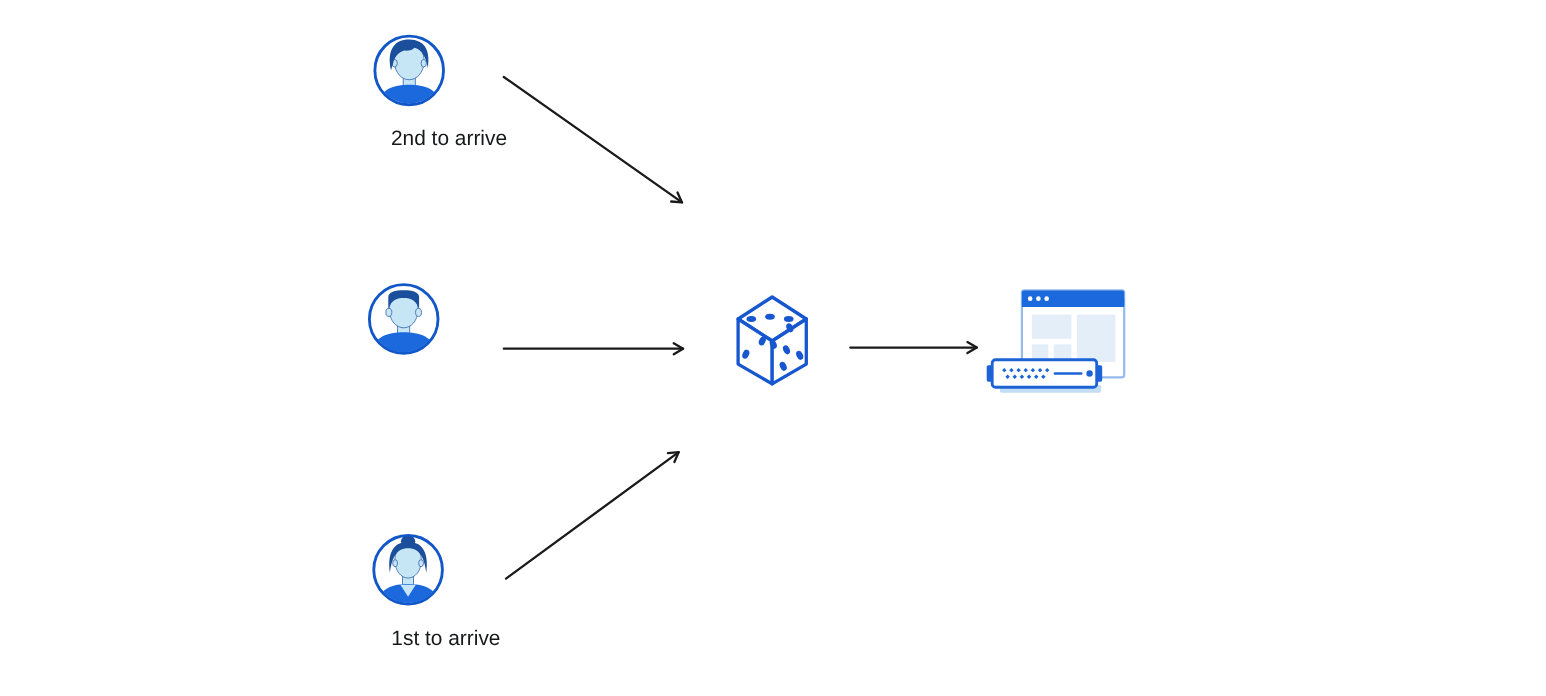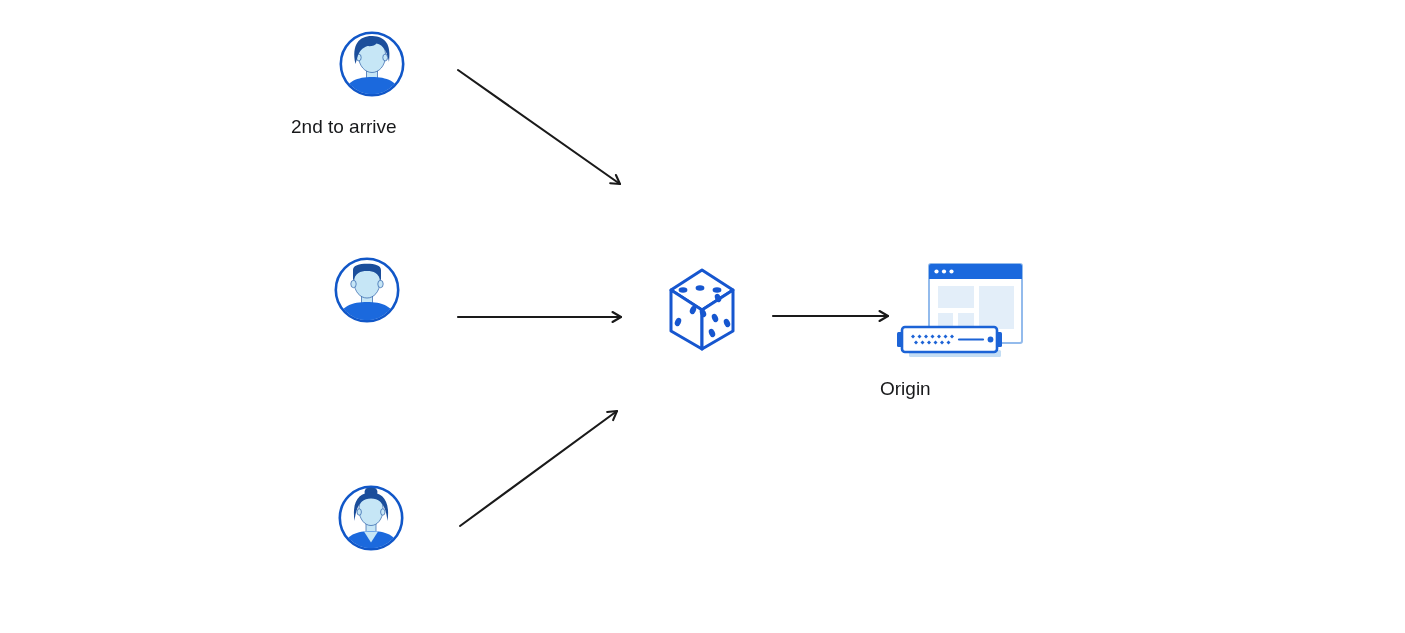--- a/index.html
+++ b/index.html
@@ -9,21 +9,21 @@
     --base-blue:#C3DDF4; --arrow-black:#1A1A1A; --text-black:#17181A;
     --background:#FFFFFF;
   }
   html,body{margin:0;padding:0;background:var(--background);}
   #canvas{
     position:relative;width:1405px;height:633px;background:var(--background);
     font-family:"Liberation Sans","DejaVu Sans",sans-serif;overflow:hidden;
   }
   .abs{position:absolute;}
   .node-label{
-    position:absolute;width:170px;text-align:left;
+    position:absolute;width:170px;text-align:right;
     font-size:19px;line-height:1.3;color:var(--text-black);
   }
   
   .avatar-ring{fill:#fff;stroke:var(--ring-blue);stroke-width:2.6;}
   .fill-shirt{fill:var(--solid-blue);}
   .fill-face{fill:var(--face-blue);}
   .fill-hair{fill:var(--hair-navy);}
   .face-line{stroke:var(--outline-blue);stroke-width:0.7;}
   
   .dice-face{fill:#fff;stroke:var(--dice-blue);stroke-width:3;stroke-linejoin:round;}
@@ -108,20 +108,21 @@
         <path class="fill-shirt" d="M4,66 C6,50 19,46 33,46 C47,46 60,50 62,66 Z"></path>
         <path class="fill-face" d="M26,46.5 L33,57.5 L40,46.5 Z"></path>
         <path class="fill-face face-line" d="M33,11 C41.5,11 45.5,17 45,25.5 C44.5,34 39.5,40.5 33,40.5 C26.5,40.5 21.5,34 21,25.5 C20.5,17 24.5,11 33,11 Z"></path>
         <ellipse class="fill-face face-line" cx="21.2" cy="27" rx="2.2" ry="3.2"></ellipse>
         <ellipse class="fill-face face-line" cx="44.8" cy="27" rx="2.2" ry="3.2"></ellipse>
         <ellipse class="fill-hair" cx="33" cy="7" rx="6.5" ry="5.2"></ellipse>
         <path class="fill-hair" d="M16.5,36 C13.5,15 22,7.5 33,7.5 C44,7.5 52.5,15 49.5,36 C48,23 44,13.5 33,13.5 C22,13.5 18,23 16.5,36 Z"></path>
       </g>
     </svg>
   </div>
+  <div class="node-label" style="left:285px;top:569px">1st to arrive</div>
 
   <div class="abs" style="left:667px;top:267px">
     <svg width="70" height="85" viewBox="0 0 70 85">
       <path class="dice-face" d="M35,3 L66,23 L35,43 L4,23 Z"></path>
       <path class="dice-face" d="M4,23 L35,43 L35,82 L4,64 Z"></path>
       <path class="dice-face" d="M66,23 L35,43 L35,82 L66,64 Z"></path>
       <g>
         <ellipse class="dice-dot" cx="16" cy="23" rx="4.4" ry="2.7"></ellipse>
         <ellipse class="dice-dot" cx="33" cy="21" rx="4.4" ry="2.7"></ellipse>
         <ellipse class="dice-dot" cx="50" cy="23" rx="4.4" ry="2.7"></ellipse>
@@ -168,15 +169,14 @@
           <path d="M36,78.5 l2,2 -2,2 -2,-2 Z"></path>
             <path d="M42.5,78.5 l2,2 -2,2 -2,-2 Z"></path>
           <path d="M49,78.5 l2,2 -2,2 -2,-2 Z"></path>
             <path d="M55.5,78.5 l2,2 -2,2 -2,-2 Z"></path>
         </g>
         <line class="server-line" x1="66" y1="77.5" x2="90" y2="77.5"></line>
         <circle class="server-solid" cx="97.5" cy="77.5" r="2.9"></circle>
       </g>
     </svg>
   </div>
-  <div class="node-label" style="left:880px;top:377px">Origin</div>
 
 </div>
 
 </body></html>

